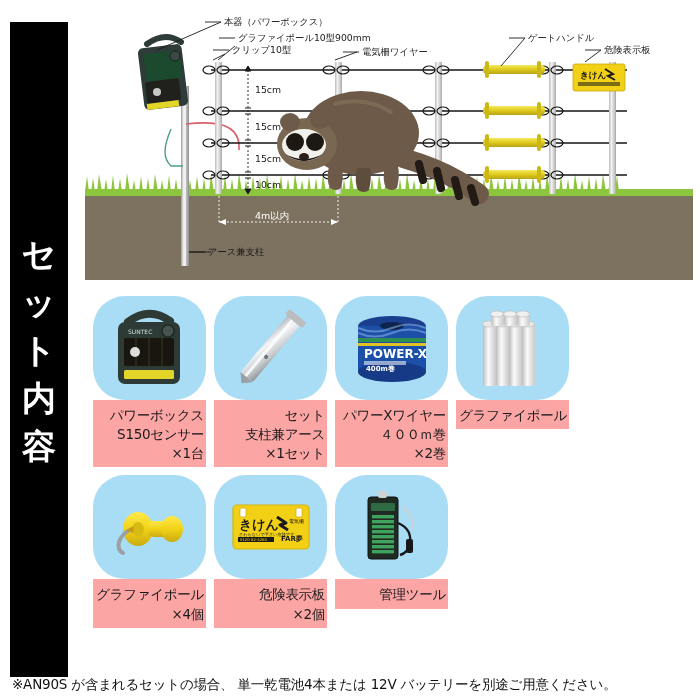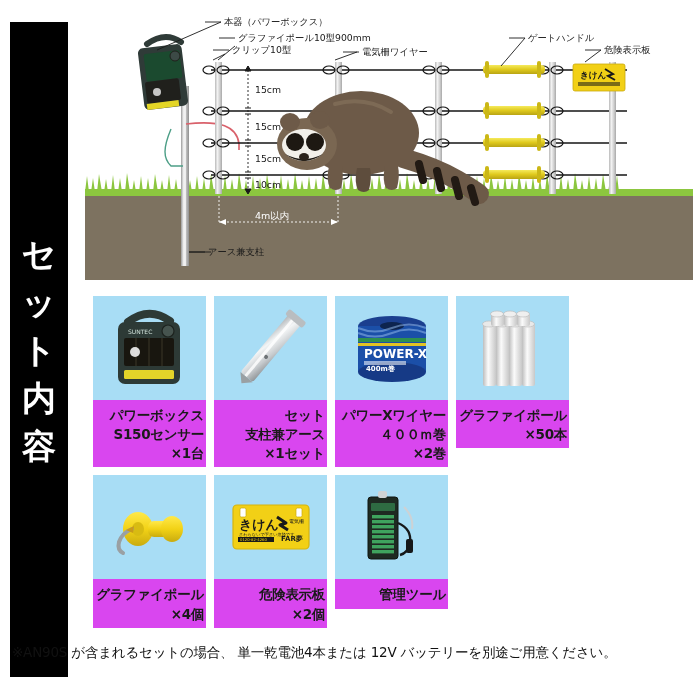--- a/index.html
+++ b/index.html
@@ -35,40 +35,40 @@
     position:absolute;left:93px;top:296px;width:600px;
   }
   .grid-row{display:flex;gap:8px;margin-bottom:8px;}
   .card{
     width:113px;
     display:flex;flex-direction:column;
   }
   .card-img{
     height:104px;background:#a8ddf5;
     display:flex;align-items:center;justify-content:center;
-    overflow:hidden;position:relative;
+    overflow:hidden;position:relative;border-radius:32px;
   }
   .card-img svg{display:block;}
   .card-caption{
     padding:6px 2px 4px 2px;
     text-align:right;
-    font-weight:bold;
+    font-weight:normal;
     font-size:13.5px;
     line-height:1.42;
     color:#1a1a1a;
     font-family:"DejaVu Sans",sans-serif;
     letter-spacing:-0.3px;
-    background:#d946ef;
+    background:#fca5a5;
   }
   .card-caption .ln{display:block;white-space:nowrap;}
   .card-spacer{width:113px;}
 
   
   .footnote{
-    position:absolute;left:12px;top:644px;width:686px;
+    position:absolute;left:12px;top:676px;width:686px;
     font-size:13.5px;color:#111111;
     font-family:"DejaVu Sans",sans-serif;
     white-space:nowrap;
     letter-spacing:-0.2px;
   }
 
   
   .dtext{font-family:"DejaVu Sans",sans-serif;font-size:9.3px;fill:#1a1a1a;}
   .dtext-sm{font-family:"DejaVu Sans",sans-serif;font-size:8.6px;fill:#1a1a1a;}
 </style>
@@ -409,21 +409,20 @@
               <rect x="39" y="14" width="13" height="12" rx="2" fill="url(#pg2)"></rect>
               <rect x="52" y="14" width="13" height="12" rx="2" fill="url(#pg2)"></rect>
               <ellipse cx="32" cy="14" rx="6.5" ry="3" fill="#efefef" stroke="#bfbfbf" stroke-width="0.7"></ellipse>
               <ellipse cx="45" cy="14" rx="6.5" ry="3" fill="#efefef" stroke="#bfbfbf" stroke-width="0.7"></ellipse>
               <ellipse cx="58" cy="14" rx="6.5" ry="3" fill="#efefef" stroke="#bfbfbf" stroke-width="0.7"></ellipse>
             </g>
           </svg>
         </div>
         <div class="card-caption">
           <span class="ln">グラファイポール</span>
-          <span class="ln">×50本</span>
         </div>
       </div>
 
 
     </div>
 
     <div class="grid-row">
 
       <div class="card">
         <div class="card-img">

